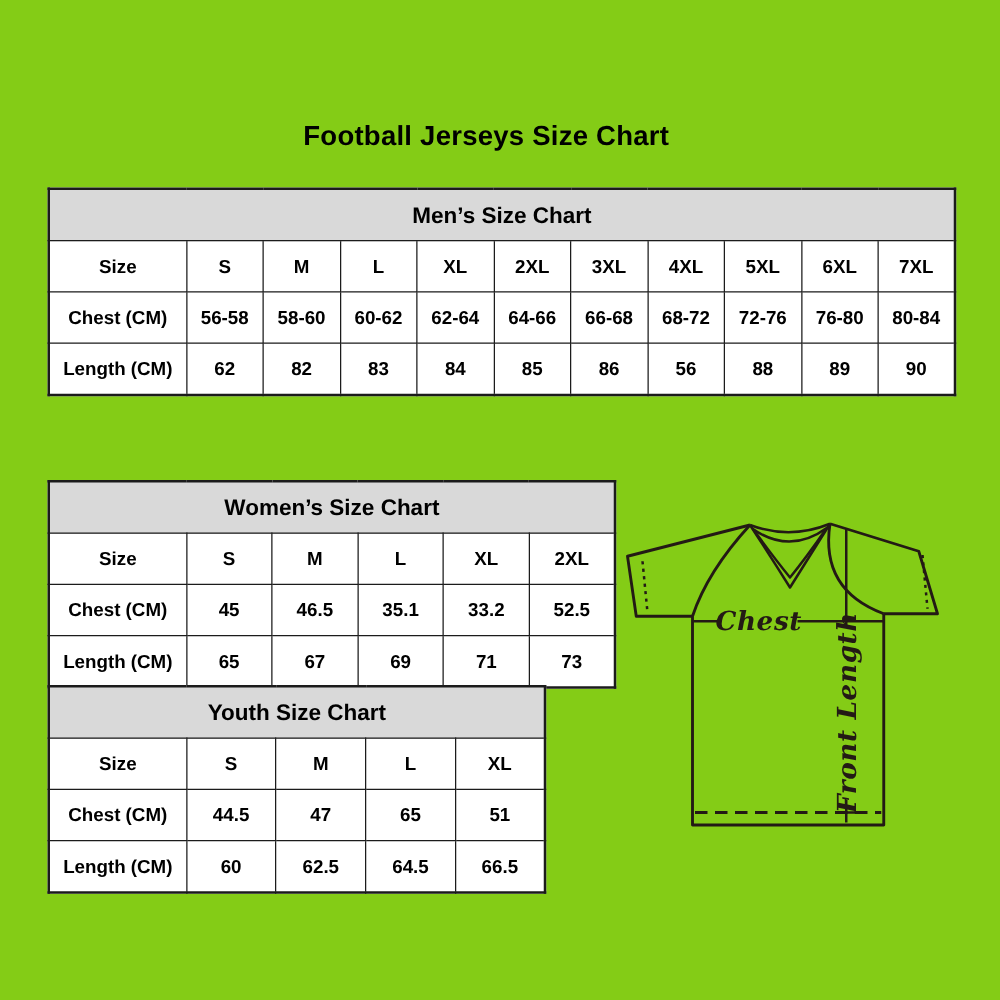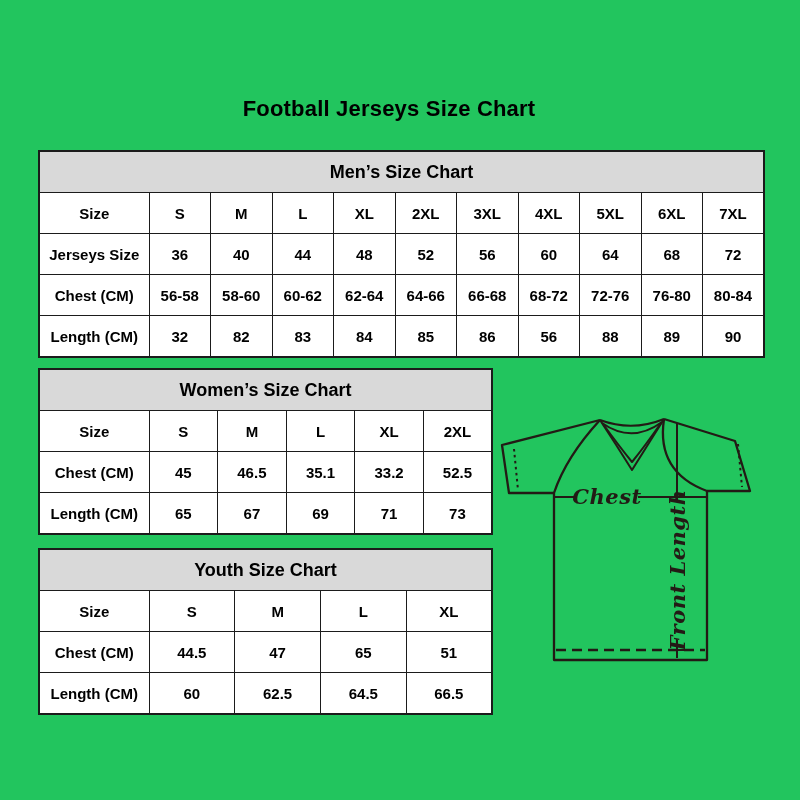--- a/index.html
+++ b/index.html
@@ -1,17 +1,17 @@
 <!DOCTYPE html>
 <html><head>
 <meta charset="utf-8">
 <style>
   html,body{margin:0;padding:0;background:#fff;}
   .page{
-    position:relative;width:800px;height:800px;background:#22c55e;
+    position:relative;width:800px;height:800px;background:#84cc16;
     font-family:"Liberation Sans",sans-serif;color:#000;overflow:hidden;
   }
   .title{
     position:absolute;top:96px;left:10px;width:758px;
     text-align:center;font-size:22px;font-weight:bold;color:#000;
     letter-spacing:0.2px;
   }
   .size-table{
     position:absolute;border-collapse:collapse;table-layout:fixed;
     background:#fff;
@@ -20,22 +20,22 @@
   .size-table{border:2px solid #1b1b1b;}
   .size-table th{
     background:#d9d9d9;font-size:18px;font-weight:bold;text-align:center;
     height:40px;padding:0;
   }
   .size-table td{
     font-size:15px;font-weight:bold;text-align:center;vertical-align:middle;
     height:40px;padding:0;white-space:nowrap;
   }
   #mens-table{left:38px;top:150px;width:727px;}
-  #womens-table{left:38px;top:368px;width:455px;}
-  #youth-table{left:38px;top:548px;width:455px;}
+  #womens-table{left:38px;top:384px;width:455px;}
+  #youth-table{left:38px;top:548px;width:399px;}
   .jersey-wrap{position:absolute;left:496px;top:402px;width:262px;height:268px;}
   .jersey-wrap svg{display:block;width:100%;height:100%;}
   .measure-text{
     font-family:"DejaVu Serif",serif;font-style:italic;font-weight:bold;
     font-size:21px;fill:#231a15;letter-spacing:0.5px;
   }
 </style>
 </head>
 <body>
 
@@ -61,48 +61,35 @@
           <td>L</td>
           <td>XL</td>
           <td>2XL</td>
           <td>3XL</td>
           <td>4XL</td>
           <td>5XL</td>
           <td>6XL</td>
           <td>7XL</td>
         </tr>
         <tr>
-          <td>Jerseys Size</td>
-          <td>36</td>
-          <td>40</td>
-          <td>44</td>
-          <td>48</td>
-          <td>52</td>
-          <td>56</td>
-          <td>60</td>
-          <td>64</td>
-          <td>68</td>
-          <td>72</td>
-        </tr>
-        <tr>
           <td>Chest (CM)</td>
           <td>56-58</td>
           <td>58-60</td>
           <td>60-62</td>
           <td>62-64</td>
           <td>64-66</td>
           <td>66-68</td>
           <td>68-72</td>
           <td>72-76</td>
           <td>76-80</td>
           <td>80-84</td>
         </tr>
         <tr>
           <td>Length (CM)</td>
-          <td>32</td>
+          <td>62</td>
           <td>82</td>
           <td>83</td>
           <td>84</td>
           <td>85</td>
           <td>86</td>
           <td>56</td>
           <td>88</td>
           <td>89</td>
           <td>90</td>
         </tr>

